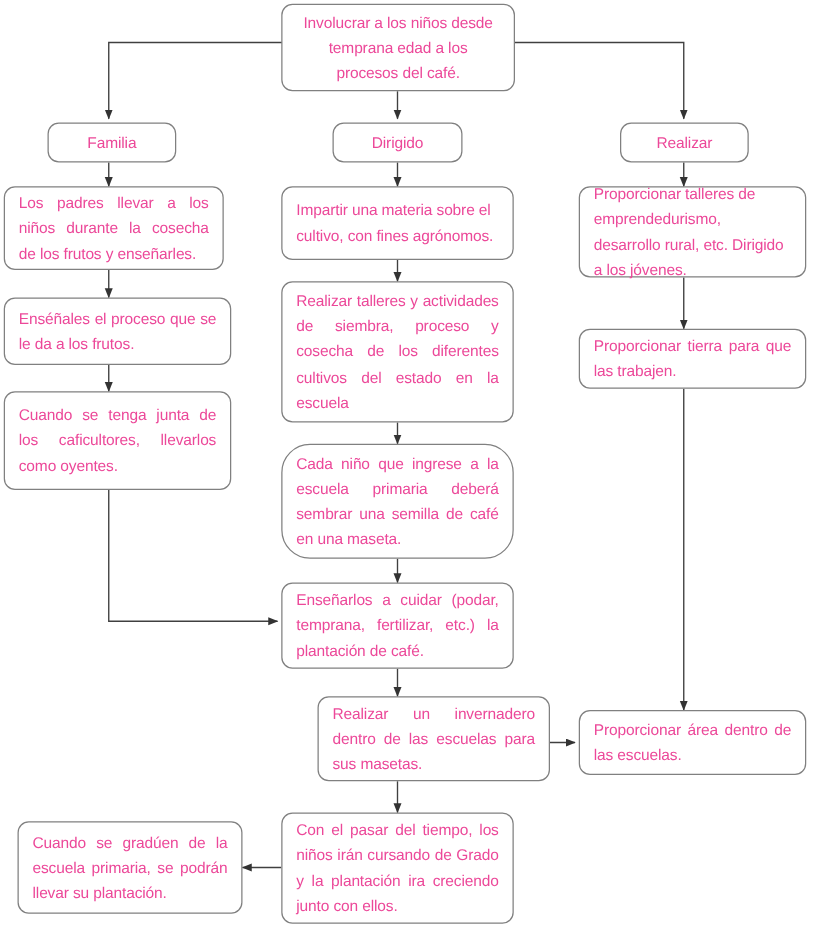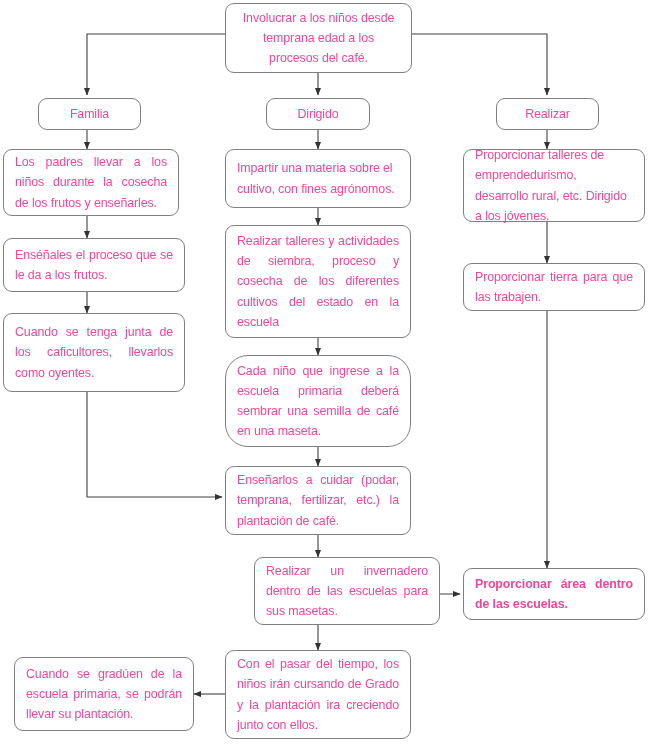--- a/index.html
+++ b/index.html
@@ -117,21 +117,21 @@
   <div class="node" style="left:225px;top:650px;width:186px;height:89px;">
     <span class="txt">Con el pasar del tiempo, los niños irán cursando de Grado y la plantación ira creciendo junto con ellos.</span>
   </div>
 
   <div class="node leftplain" style="left:463px;top:149px;width:182px;height:73px;">
     <span class="txt">Proporcionar talleres de emprendedurismo, desarrollo rural, etc. Dirigido a los jóvenes.</span>
   </div>
   <div class="node" style="left:463px;top:263px;width:182px;height:48px;">
     <span class="txt">Proporcionar tierra para que las trabajen.</span>
   </div>
-  <div class="node" style="left:463px;top:568px;width:182px;height:52px;font-weight:bold;">
+  <div class="node" style="left:463px;top:568px;width:182px;height:52px;">
     <span class="txt">Proporcionar área dentro de las escuelas.</span>
   </div>
 
   <div class="node" style="left:14px;top:657px;width:180px;height:74px;">
     <span class="txt">Cuando se gradúen de la escuela primaria, se podrán llevar su plantación.</span>
   </div>
 
 </div>
 
 </body></html>

